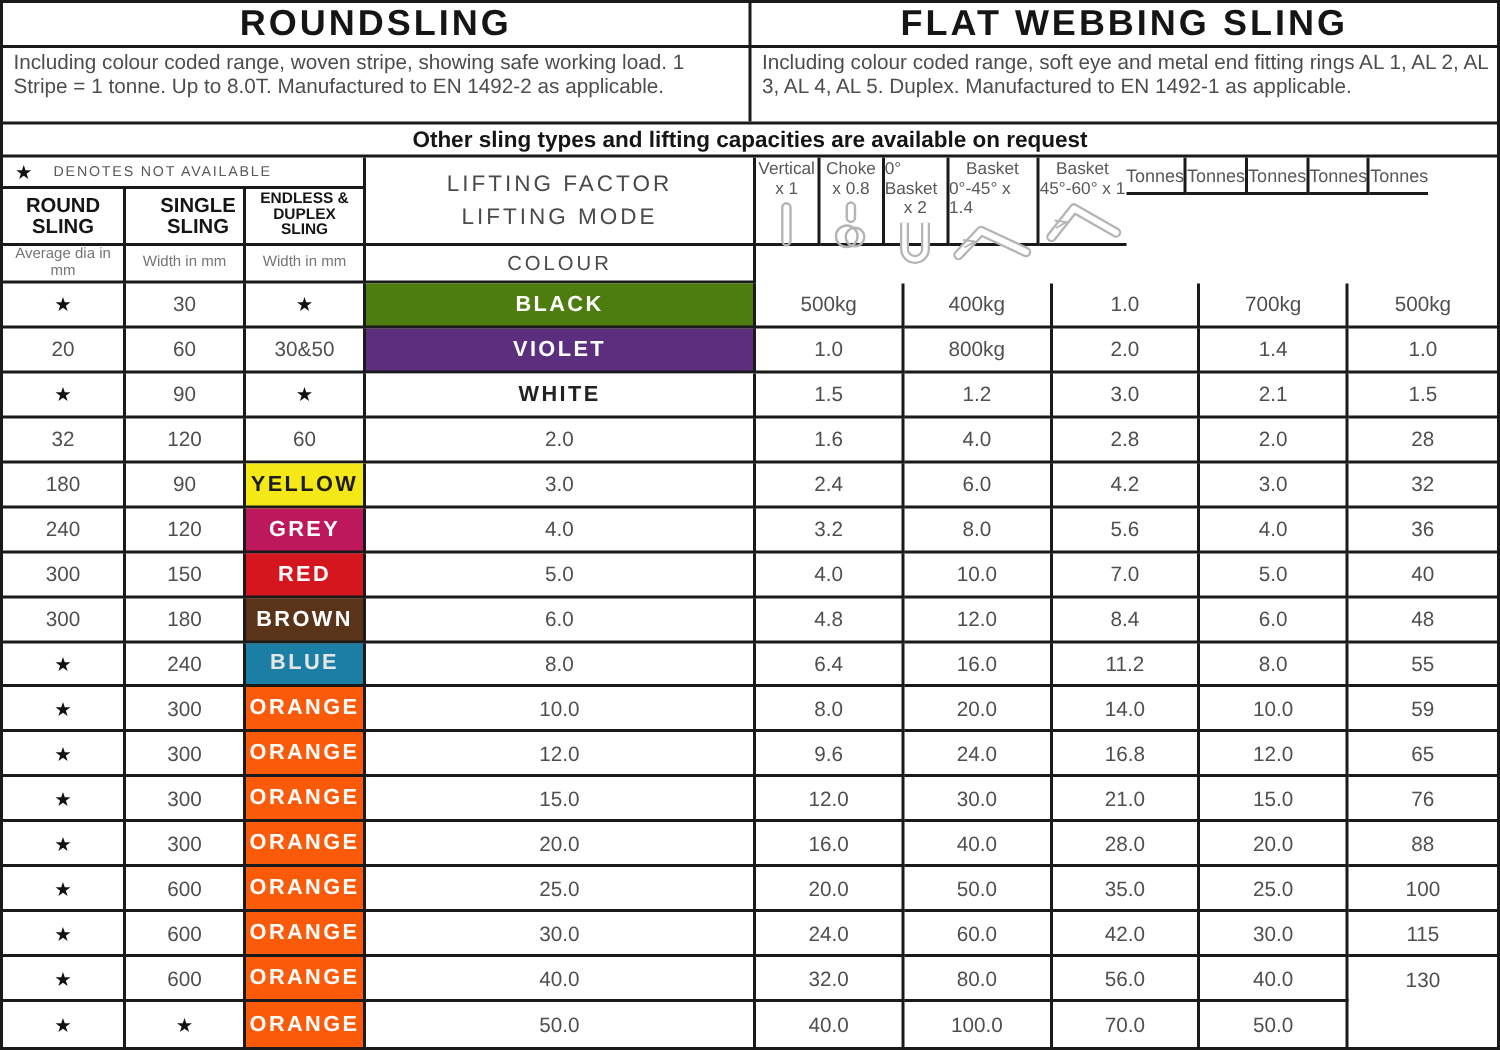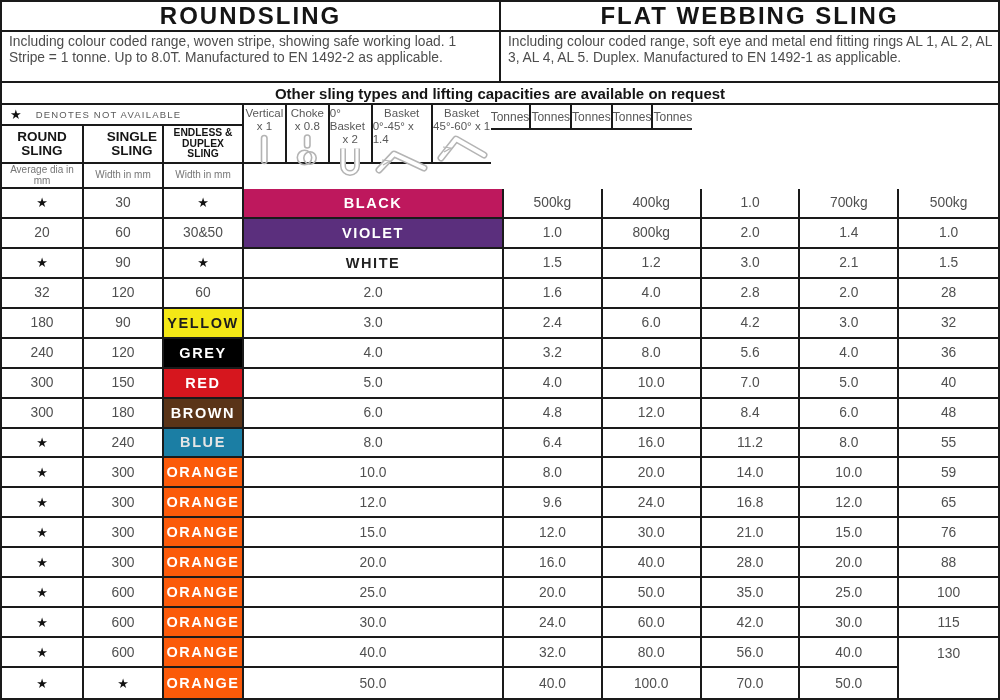--- a/index.html
+++ b/index.html
@@ -98,20 +98,27 @@
         <div class="name-cell c2">SINGLE SLING</div>
         <div class="name-cell c3">ENDLESS &amp; DUPLEX SLING</div>
       </div>
       <div class="sub-row">
         <div class="sub-cell c1">Average dia in mm</div>
         <div class="sub-cell c2">Width in mm</div>
         <div class="sub-cell c3">Width in mm</div>
       </div>
     </div>
 
+    <div class="hb-mid">
+      <div class="lifting-cell">
+        <span>LIFTING FACTOR</span>
+        <span>LIFTING MODE</span>
+      </div>
+      <div class="colour-cell">COLOUR</div>
+    </div>
 
     <div class="hb-right">
       <div class="modes-row" id="modes-row">
           <div class="mode-cell">
             <span class="m1">Vertical</span>
             <span class="m2">x 1</span>
             <span class="mode-icon"><svg width="14" height="32" viewBox="0 0 14 32">
                 <rect x="4.5" y="1.5" width="5.5" height="28" rx="2.8" fill="none" stroke="#b4b4b4" stroke-width="1.6"></rect>
               </svg></span>
           </div>
@@ -162,21 +169,21 @@
   </div>
 
   <div class="data-grid" id="data-grid">
       <div class="dcell">
         <span class="star">★</span>
       </div>
       <div class="dcell">30</div>
       <div class="dcell">
         <span class="star">★</span>
       </div>
-      <div class="dcell colour" style="background: #be185d; color: rgb(255, 255, 255);">BLACK</div>
+      <div class="dcell colour" style="background: #4d7c0f; color: rgb(255, 255, 255);">BLACK</div>
       <div class="dcell">500kg</div>
       <div class="dcell">400kg</div>
       <div class="dcell">1.0</div>
       <div class="dcell">700kg</div>
       <div class="dcell">500kg</div>
       <div class="dcell">20</div>
       <div class="dcell">60</div>
       <div class="dcell">30&amp;50</div>
       <div class="dcell colour" style="background: rgb(91, 47, 125); color: rgb(255, 255, 255);">VIOLET</div>
       <div class="dcell">1.0</div>
@@ -210,21 +217,21 @@
       <div class="dcell">90</div>
       <div class="dcell colour" style="background: rgb(244, 232, 22); color: rgb(29, 29, 29);">YELLOW</div>
       <div class="dcell">3.0</div>
       <div class="dcell">2.4</div>
       <div class="dcell">6.0</div>
       <div class="dcell">4.2</div>
       <div class="dcell">3.0</div>
       <div class="dcell">32</div>
       <div class="dcell">240</div>
       <div class="dcell">120</div>
-      <div class="dcell colour" style="background: #000000; color: rgb(255, 255, 255);">GREY</div>
+      <div class="dcell colour" style="background: #be185d; color: rgb(255, 255, 255);">GREY</div>
       <div class="dcell">4.0</div>
       <div class="dcell">3.2</div>
       <div class="dcell">8.0</div>
       <div class="dcell">5.6</div>
       <div class="dcell">4.0</div>
       <div class="dcell">36</div>
       <div class="dcell">300</div>
       <div class="dcell">150</div>
       <div class="dcell colour" style="background: rgb(214, 22, 30); color: rgb(255, 255, 255);">RED</div>
       <div class="dcell">5.0</div>

